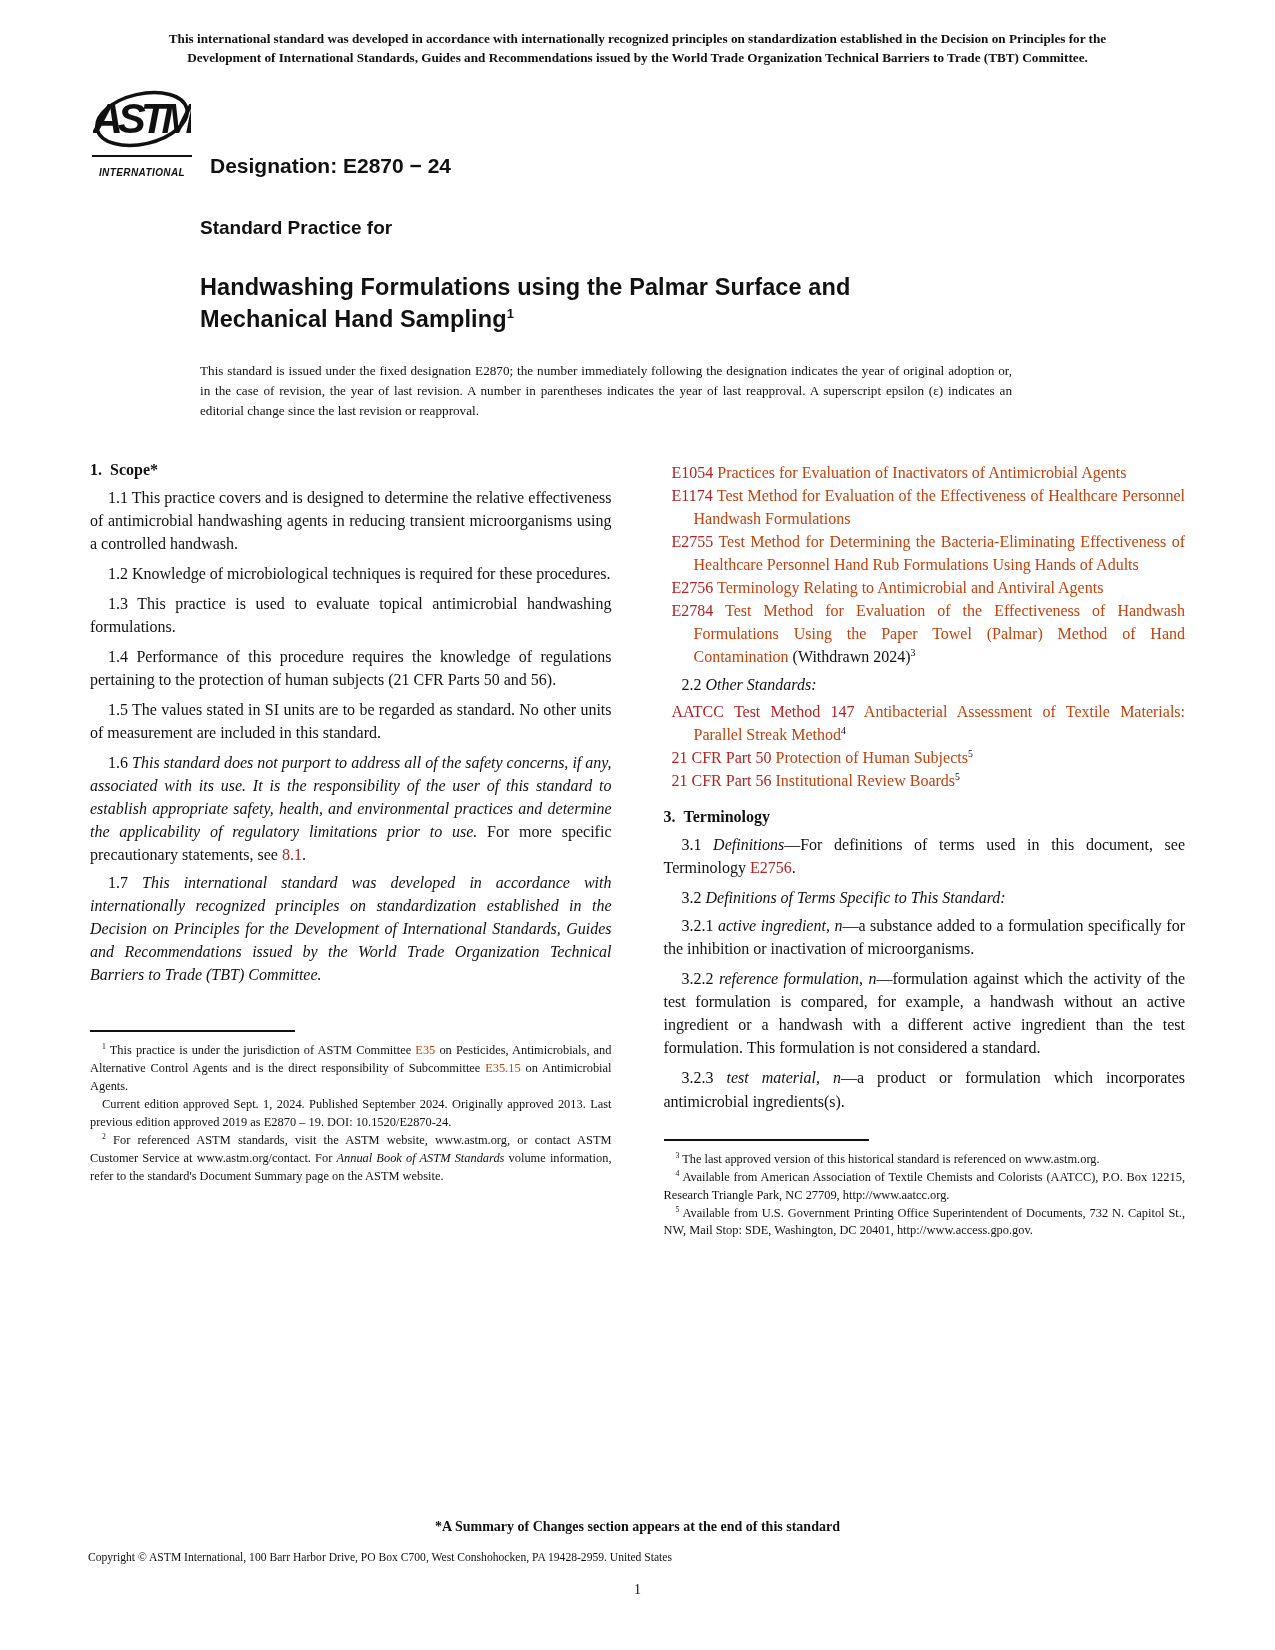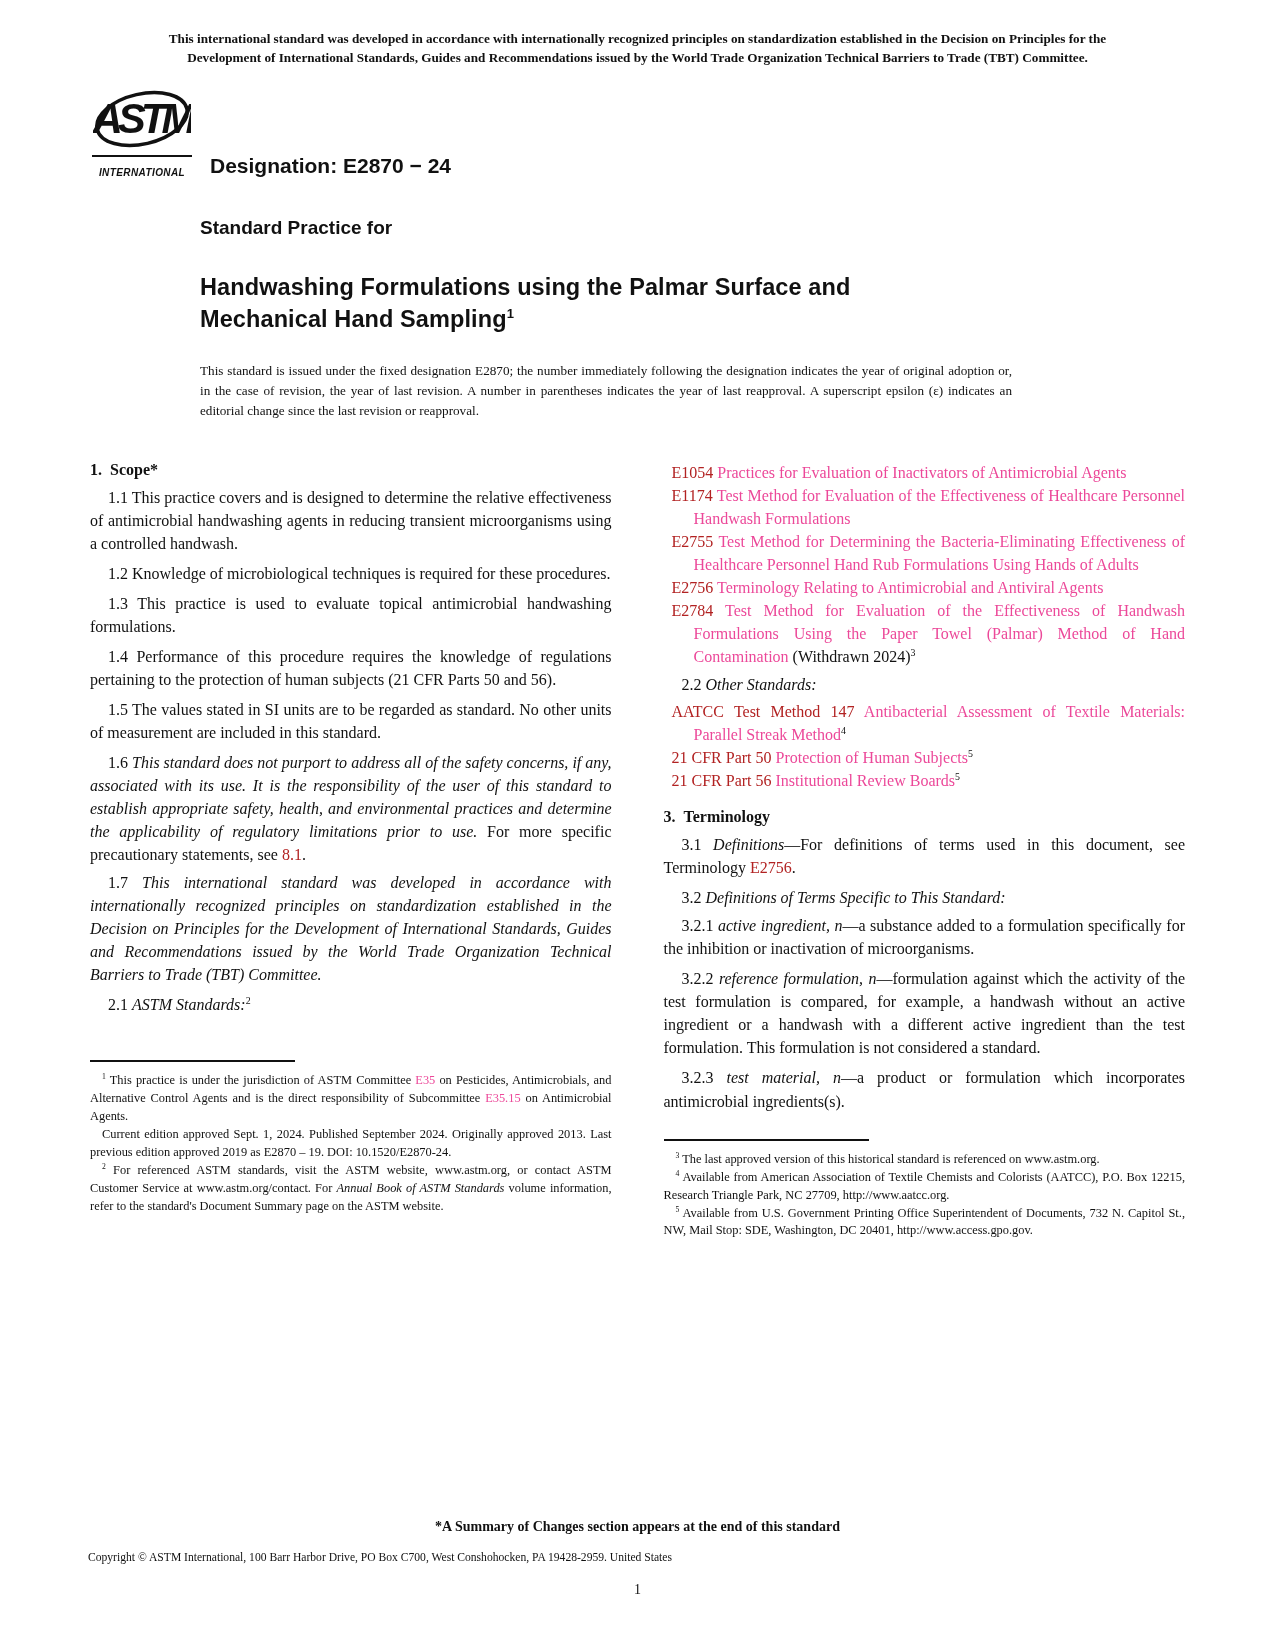--- a/index.html
+++ b/index.html
@@ -66,21 +66,21 @@
   .body-p {
     font-size: 16px;
     line-height: 1.44;
     text-align: justify;
     text-indent: 18px;
     margin-top: 7px;
   }
   .body-p.tight { margin-top: 5px; }
   .it { font-style: italic; }
   .red { color: #b22222; }
-  .blue { color: #ec4899; }
+  .blue { color: #c2410c; }
   .ref-list { margin-top: 4px; }
   .ref-item {
     font-size: 16px;
     line-height: 1.44;
     text-align: justify;
     padding-left: 30px;
     text-indent: -22px;
   }
   .fn-block { margin-top: 44px; }
   .fn-block.right { margin-top: 26px; }
@@ -147,21 +147,20 @@
   <div class="col">
     <div class="sec-heading first">1. Scope*</div>
     <p class="body-p">1.1 This practice covers and is designed to determine the relative effectiveness of antimicrobial handwashing agents in reducing transient microorganisms using a controlled handwash.</p>
     <p class="body-p">1.2 Knowledge of microbiological techniques is required for these procedures.</p>
     <p class="body-p">1.3 This practice is used to evaluate topical antimicrobial handwashing formulations.</p>
     <p class="body-p">1.4 Performance of this procedure requires the knowledge of regulations pertaining to the protection of human subjects (21 CFR Parts 50 and 56).</p>
     <p class="body-p">1.5 The values stated in SI units are to be regarded as standard. No other units of measurement are included in this standard.</p>
     <p class="body-p"><span>1.6 </span><span class="it">This standard does not purport to address all of the safety concerns, if any, associated with its use. It is the responsibility of the user of this standard to establish appropriate safety, health, and environmental practices and determine the applicability of regulatory limitations prior to use.</span><span> For more specific precautionary statements, see </span><span class="red">8.1</span><span>.</span></p>
     <p class="body-p tight"><span>1.7 </span><span class="it">This international standard was developed in accordance with internationally recognized principles on standardization established in the Decision on Principles for the Development of International Standards, Guides and Recommendations issued by the World Trade Organization Technical Barriers to Trade (TBT) Committee.</span></p>
 
-    <p class="body-p"><span>2.1 </span><span class="it">ASTM Standards:</span><sup>2</sup></p>
 
     <div class="fn-block">
       <div class="fn-rule"></div>
       <p class="fn"><sup>1</sup><span> This practice is under the jurisdiction of ASTM Committee </span><span class="blue">E35</span><span> on Pesticides, Antimicrobials, and Alternative Control Agents and is the direct responsibility of Subcommittee </span><span class="blue">E35.15</span><span> on Antimicrobial Agents.</span></p>
       <p class="fn">Current edition approved Sept. 1, 2024. Published September 2024. Originally approved 2013. Last previous edition approved 2019 as E2870 – 19. DOI: 10.1520/E2870-24.</p>
       <p class="fn"><sup>2</sup><span> For referenced ASTM standards, visit the ASTM website, www.astm.org, or contact ASTM Customer Service at www.astm.org/contact. For </span><span class="it">Annual Book of ASTM Standards</span><span> volume information, refer to the standard's Document Summary page on the ASTM website.</span></p>
     </div>
   </div>
 
   <div class="col">

